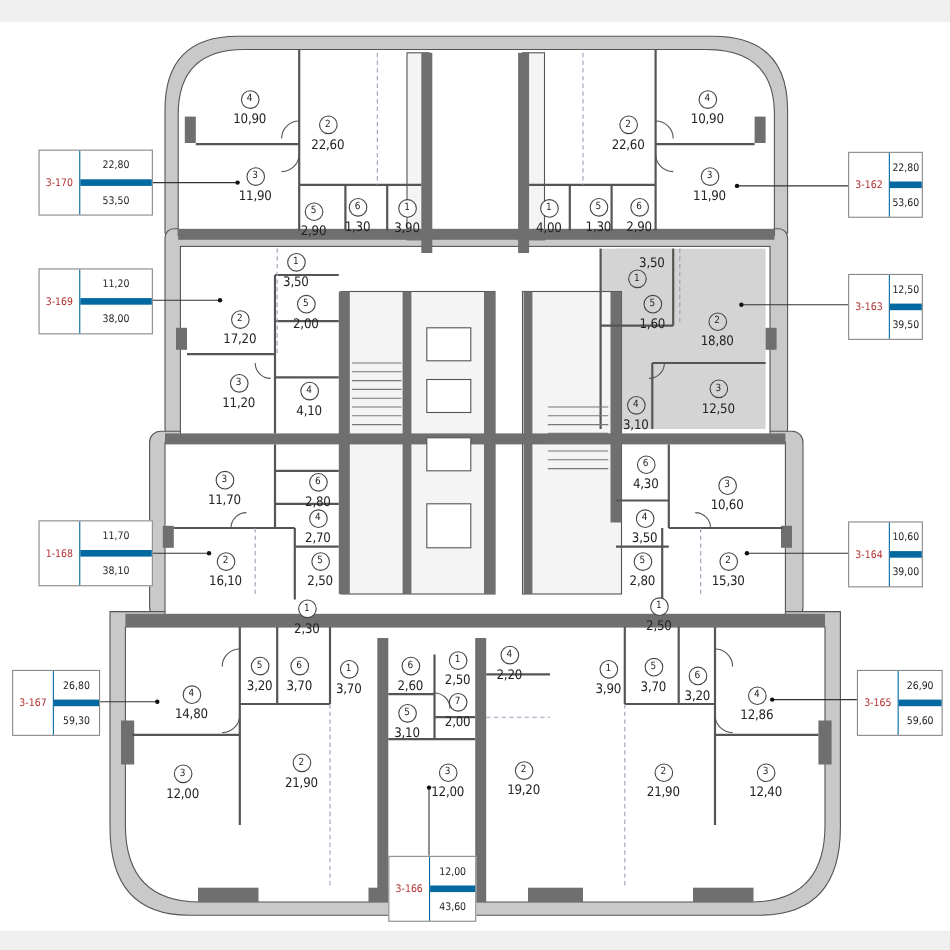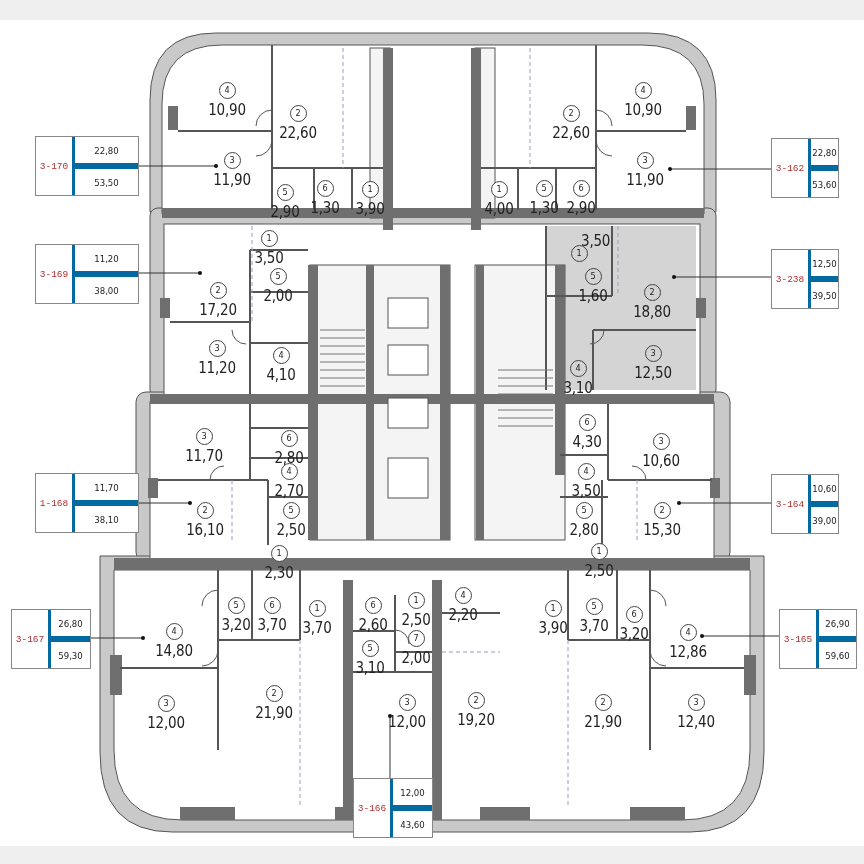--- a/index.html
+++ b/index.html
@@ -12,25 +12,25 @@
   .room{fill:#ffffff;stroke:#555;stroke-width:1;}
   .hl{fill:#d4d4d4;}
   .core{fill:#f4f4f4;stroke:#555;stroke-width:1;}
   .dash{stroke:#9aa0b8;stroke-width:1;stroke-dasharray:4 3;fill:none;}
   .leader{stroke:#333;stroke-width:1;}
   .dot{fill:#111;}
   .door{fill:none;stroke:#555;stroke-width:1;}
 
   .room-label{position:absolute;width:40px;margin-left:-20px;text-align:center;color:#222;pointer-events:none;}
   .room-label .num{display:block;margin:0 auto;width:15px;height:15px;border:1px solid #444;border-radius:50%;font-size:9px;line-height:15px;text-align:center;background:#fff;}
-  .room-label .area{display:block;font-size:15px;margin-top:2px;letter-spacing:-0.2px;}
+  .room-label .area{display:block;font-size:12px;margin-top:2px;letter-spacing:-0.2px;}
   .hlbg .num{background:#d4d4d4;}
 
   .legend{position:absolute;width:102px;height:58px;border:1px solid #888;background:#fff;display:flex;}
-  .legend .id{width:36px;border-right:3px solid #0369a1;display:flex;align-items:center;justify-content:center;color:#b03030;font-size:9.5px;font-family:Liberation Mono, monospace;}
+  .legend .id{width:36px;border-right:1px solid #0369a1;display:flex;align-items:center;justify-content:center;color:#b03030;font-size:9.5px;}
   .legend .vals{flex:1;display:flex;flex-direction:column;}
   .legend .v{flex:1;display:flex;align-items:center;justify-content:center;font-size:9.5px;color:#222;}
   .legend .v + .v{border-top:6px solid #0369a1;}
 </style>
 </head>
 <body>
 
 <div class="topbar"></div>
 <div class="botbar"></div>
 
@@ -445,21 +445,21 @@
     </div>
 </div>
 <div class="legend" style="left:35px;top:244px">
   <div class="id">3-169</div>
   <div class="vals">
       <div class="v">11,20</div>
       <div class="v">38,00</div>
     </div>
 </div>
 <div class="legend" style="left:771px;top:249px;width:66px">
-  <div class="id">3-238</div>
+  <div class="id">3-163</div>
   <div class="vals">
       <div class="v">12,50</div>
       <div class="v">39,50</div>
     </div>
 </div>
 <div class="legend" style="left:35px;top:473px">
   <div class="id">1-168</div>
   <div class="vals">
       <div class="v">11,70</div>
       <div class="v">38,10</div>

